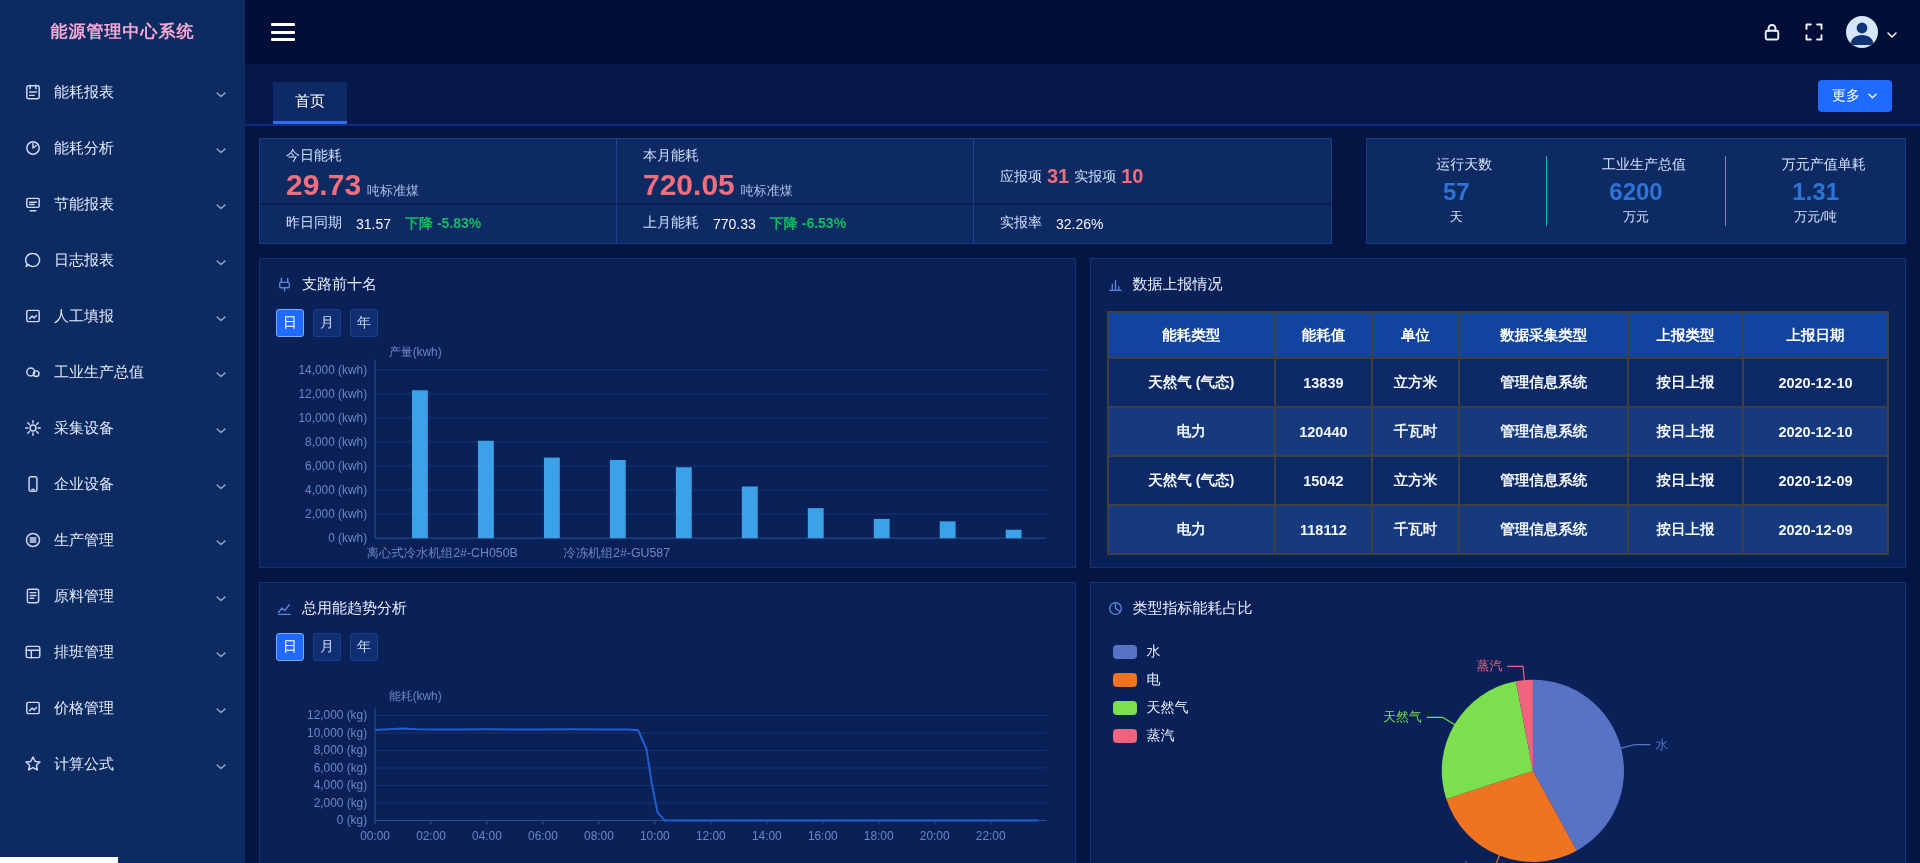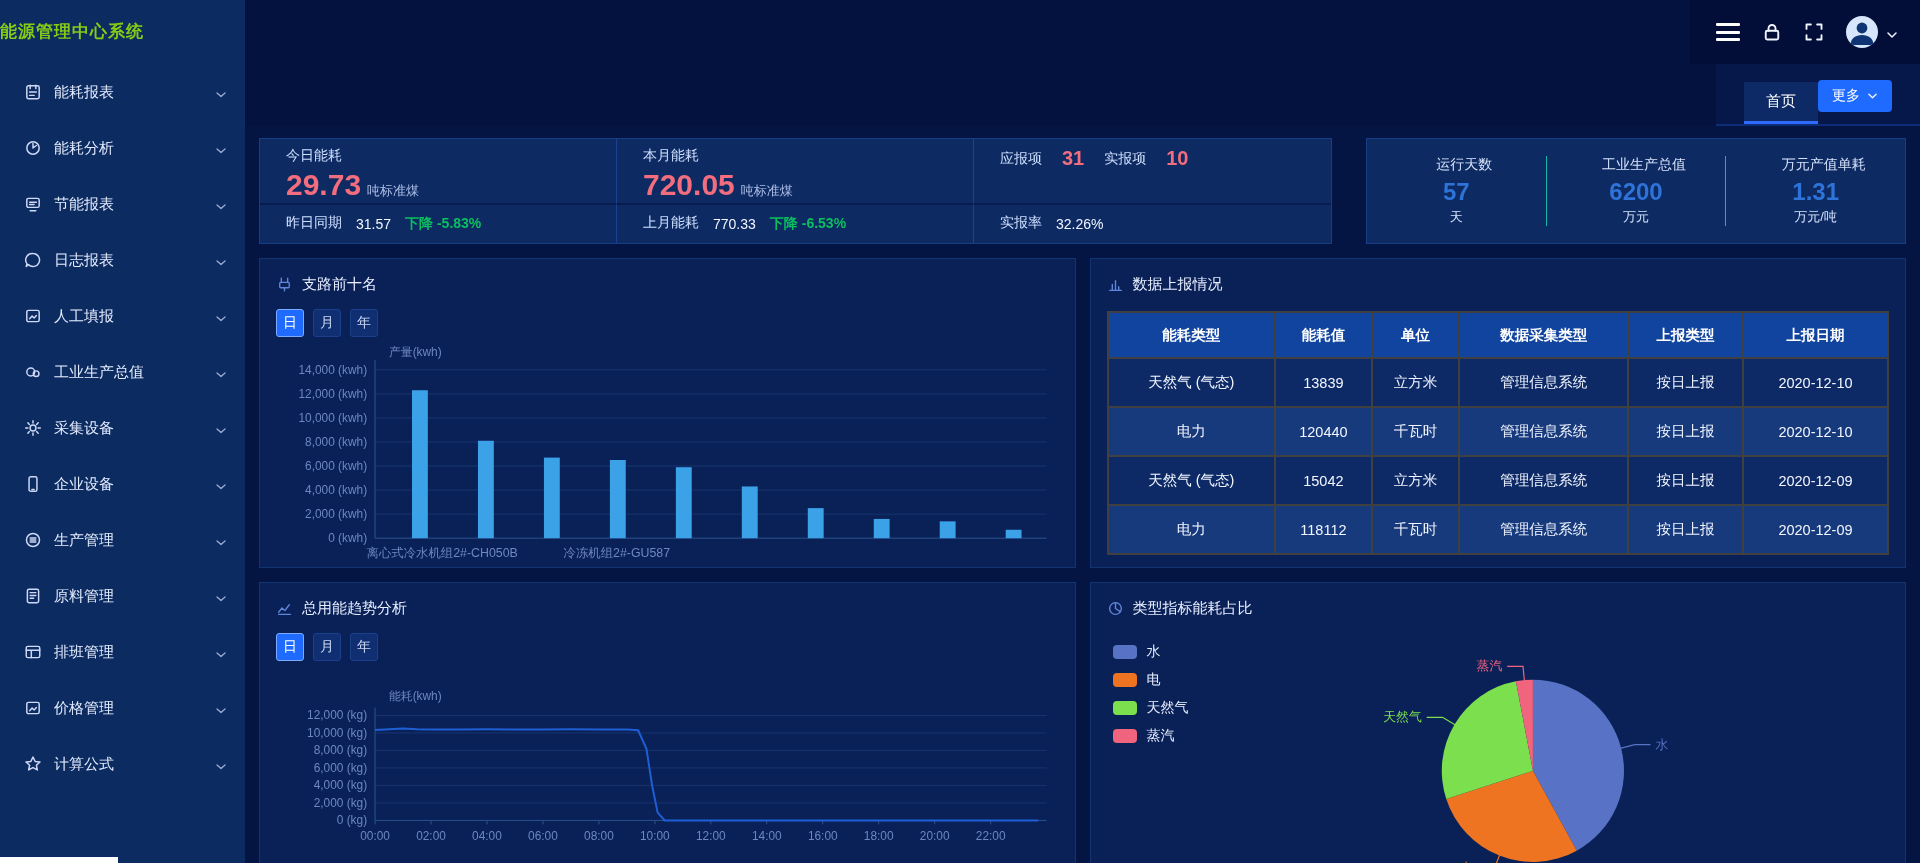--- a/index.html
+++ b/index.html
@@ -1,28 +1,28 @@
 <!DOCTYPE html>
 <html><head>
 <meta charset="utf-8">
 <style>
   html,body{margin:0;padding:0;overflow:hidden;background:#04123f;}
   body{width:1920px;height:863px;font-family:"Liberation Sans","DejaVu Sans",sans-serif;color:#dbe6ff;}
   .app{display:flex;width:1920px;height:863px;}
   
   .sidebar{width:245px;background:#0c2b60;flex:none;display:flex;flex-direction:column;}
-  .logo{height:64px;line-height:64px;font-size:17px;font-weight:bold;color:#84cc16;letter-spacing:1px;}
+  .logo{height:64px;line-height:64px;text-align:center;font-size:17px;font-weight:bold;color:#f9a8d4;letter-spacing:1px;}
   .nav{flex:1;}
   .nav-item{height:56px;display:flex;align-items:center;padding:0 18px 0 24px;cursor:pointer;color:#e4ecff;font-size:15px;}
   .nav-item .ic{width:18px;height:18px;margin-right:12px;flex:none;}
   .nav-item .lb{flex:1;}
   .nav-item .chev{width:12px;height:12px;flex:none;opacity:.75;}
   svg.sic{stroke:#cfd9f6;fill:none;stroke-width:1.3;stroke-linecap:round;stroke-linejoin:round;}
   
-  .main{flex:1;display:flex;flex-direction:column;min-width:0;align-items:flex-end;}
+  .main{flex:1;display:flex;flex-direction:column;min-width:0;}
   .topbar{height:64px;background:#020e38;display:flex;align-items:center;padding:0 22px 0 26px;flex:none;}
   .burger{width:24px;height:18px;display:flex;flex-direction:column;justify-content:space-between;cursor:pointer;}
   .burger span{display:block;height:3px;background:#fff;border-radius:1px;}
   .topbar .spacer{flex:1;}
   .tb-ic{width:20px;height:20px;margin-left:22px;cursor:pointer;}
   svg.wic{stroke:#f0f5ff;fill:none;stroke-width:1.5;stroke-linecap:round;stroke-linejoin:round;}
   .avatar{width:32px;height:32px;border-radius:50%;overflow:hidden;background:#d8e6fb;margin-left:22px;cursor:pointer;flex:none;}
   .caret{width:12px;height:12px;margin-left:8px;cursor:pointer;}
   
   .tabstrip{height:60px;background:#06174a;border-bottom:2px solid #0e2d78;display:flex;align-items:flex-end;padding:0 20px 0 28px;flex:none;}
@@ -36,21 +36,21 @@
   .card{background:#0d2a63;border:1px solid #173e85;box-sizing:border-box;}
   .kpi-main{flex:1;display:grid;grid-template-columns:1fr 1fr 1fr;grid-template-rows:64px 40px;}
   .kcell{padding:8px 10px 0 26px;border-right:1px solid #1b4190;}
   .kcell:nth-child(3n){border-right:none;}
   .krow2{border-top:2px solid #081c50;display:flex;align-items:center;gap:14px;padding-top:0;font-size:14px;}
   .klabel{font-size:14px;color:#cfe0ff;margin-bottom:3px;}
   .kval{font-size:30px;font-weight:bold;color:#f26d7e;display:inline-block;}
   .kunit{font-size:13px;color:#aebfe8;margin-left:6px;}
   .green{color:#0bbe5f;font-weight:bold;}
   .white{color:#f2f6ff;}
-  .rep-line{display:flex;align-items:center;gap:20px;margin-top:0;}
+  .rep-line{display:flex;align-items:center;gap:5px;margin-top:18px;}
   .rep-line .klabel{margin:0;}
   .rep-val{font-size:20px;font-weight:bold;color:#f26d7e;}
   .kpi-stats{width:540px;flex:none;display:flex;align-items:center;justify-content:space-around;text-align:center;}
   .stat{flex:1;position:relative;}
   .stat + .stat{border-left:1px solid #14b8a6;}
   .stat .sl{font-size:14px;color:#d6e2fb;padding-left:16px;}
   .stat .sv{font-size:24px;font-weight:bold;color:#2e73d8;margin:4px 0 2px;}
   .stat .su{font-size:13px;color:#d6e2fb;}
   
   .charts-grid{display:grid;grid-template-columns:1fr 1fr;grid-template-rows:310px 300px;gap:14px;margin-top:14px;}
@@ -59,21 +59,21 @@
   .p-icon{width:17px;height:17px;}
   svg.pic{stroke:#5f86d8;fill:none;stroke-width:1.3;stroke-linecap:round;stroke-linejoin:round;}
   .p-title{font-size:15px;color:#e8efff;}
   .pill-tabs{display:flex;gap:9px;margin:12px 0 2px;}
   .pill{width:28px;height:28px;display:flex;align-items:center;justify-content:center;font-size:14px;border-radius:3px;background:#102f73;border:1px solid #1c3f8c;color:#cdd9f5;cursor:pointer;box-sizing:border-box;}
   .pill.active{background:#1f6bff;border-color:#7caaff;color:#fff;}
   svg.chart{display:block;width:100%;}
   
   .rpt-table{width:100%;border-collapse:separate;border-spacing:2px;margin-top:14px;background:#404040;}
   .rpt-table th{background:#10449f;color:#fff;font-size:14.5px;font-weight:bold;height:42px;}
-  .rpt-table td{color:#f2f6ff;font-size:14.5px;font-weight:normal;text-align:center;height:45px;}
+  .rpt-table td{color:#f2f6ff;font-size:14.5px;font-weight:bold;text-align:center;height:45px;}
   .rpt-table tr.ra td{background:#0d2a66;}
   .rpt-table tr.rb td{background:#173a7d;}
   
   .pie-wrap{position:relative;height:250px;}
   .legend{position:absolute;left:6px;top:22px;}
   .leg-item{display:flex;align-items:center;gap:10px;margin-bottom:10px;}
   .leg-swatch{width:24px;height:14px;border-radius:4px;}
   .leg-label{font-size:14px;color:#e6eeff;}
   .pie-svg{position:absolute;left:0;top:0;width:100%;height:260px;}
   .white-strip{position:fixed;left:0;bottom:0;width:118px;height:6px;background:#ffffff;}

